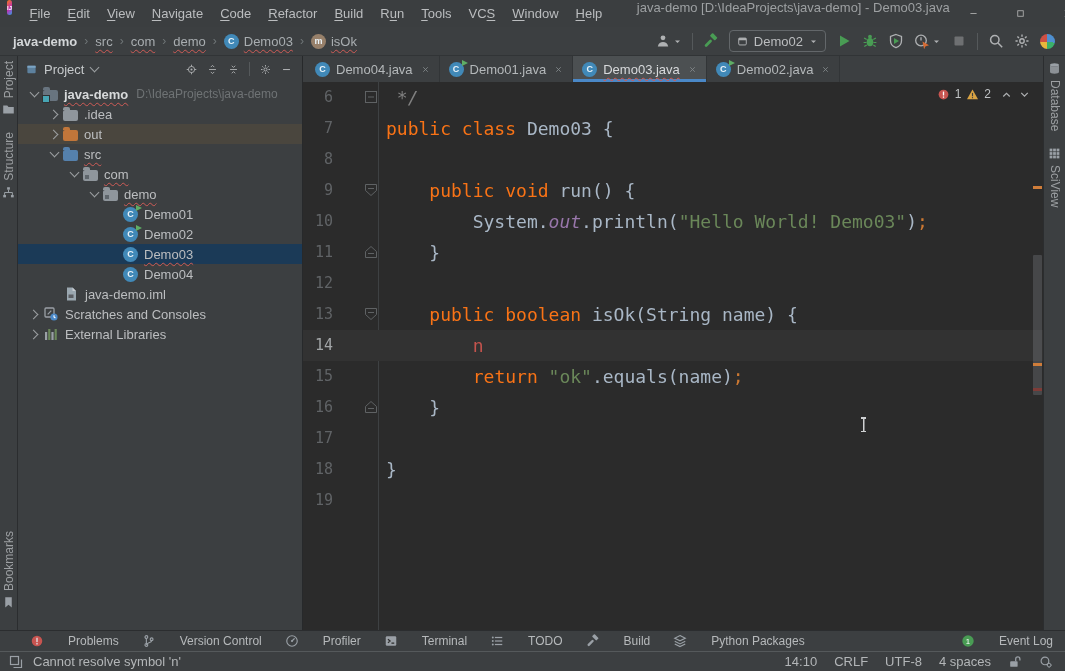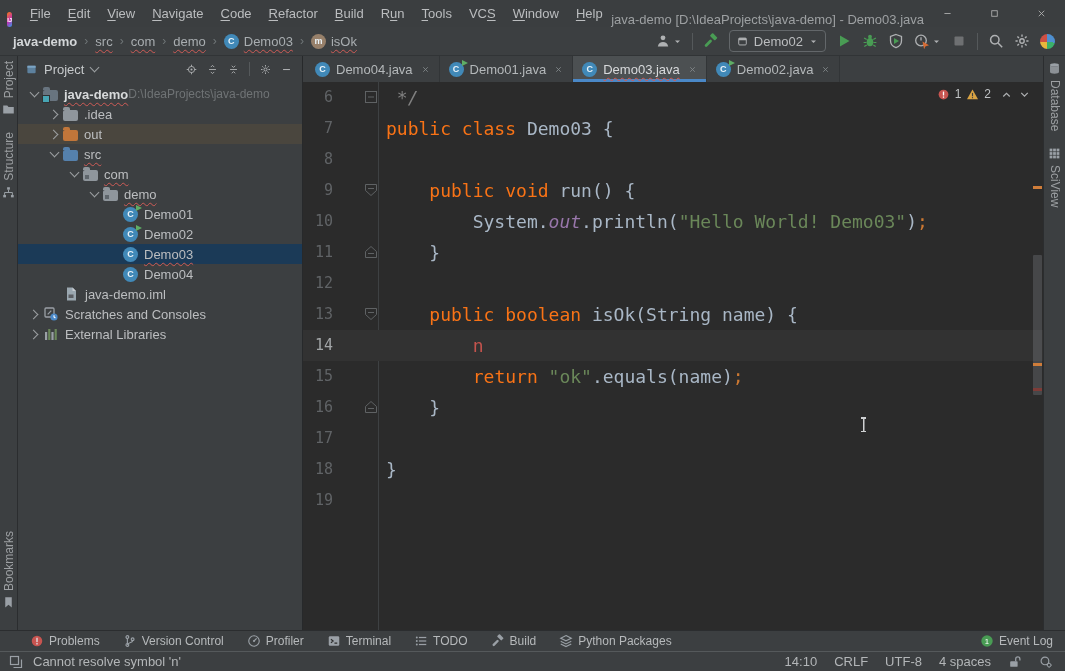--- a/index.html
+++ b/index.html
@@ -4,27 +4,27 @@
 <style>
   *{box-sizing:border-box;margin:0;padding:0}
   html,body{width:1065px;height:671px;overflow:hidden}
   body{background:#2b2b2b;font-family:"Liberation Sans",sans-serif;font-size:13px;color:#bbbdbf}
   .icon{display:inline-flex;width:16px;height:16px;flex:none;align-items:center;justify-content:center}
   .icon svg{width:100%;height:100%}
   .icon-sm{width:11px;height:11px}
   .icon-xs{width:9px;height:9px}
 
   
-  #titlebar{height:27px;background:#3b3e40;display:flex;align-items:flex-end}
+  #titlebar{height:27px;background:#3b3e40;display:flex;align-items:flex-start}
   .logo{width:15px;height:15px;margin:0 9px 0 7px;border-radius:3px;
         background:linear-gradient(135deg,#f97a12,#c22fb3 55%,#2e9fe8);
         display:flex;align-items:center;justify-content:center;font-size:6px;font-weight:bold;color:#fff}
   .menu-item{padding:0 8.5px;line-height:27px;color:#bbbdbf;cursor:default}
   .menu-item u{text-underline-offset:2px}
-  #window-title{color:#9da0a2;white-space:nowrap}
+  #window-title{color:#9da0a2;margin-left:26px;white-space:nowrap}
   #win-controls{margin-left:auto;display:flex;height:100%}
   .win-btn{width:47px;display:flex;align-items:center;justify-content:center}
 
   
   #navbar{height:29px;background:#3c3f41;display:flex;align-items:center;padding-left:13px;border-bottom:1px solid #313436}
   #breadcrumbs{display:flex;align-items:center;gap:0;white-space:nowrap}
   .bc-item{color:#a8adb0;display:flex;align-items:center;gap:5px}
   .bc-item.bold .bc-label{font-weight:bold;color:#d3d6d8}
   .bc-sep{color:#6f7577;margin:0 7px;font-size:12px}
   .squiggle{text-decoration-line:underline;text-decoration-style:wavy;text-decoration-color:#cf5b56;
@@ -55,21 +55,21 @@
   #tree{flex:1;padding-top:2px;overflow:hidden}
   .tree-row{height:20px;display:flex;align-items:center;white-space:nowrap;cursor:default}
   .tree-row.selected{background:#1b3a57}
   .tree-row.hover{background:#4a463e}
   .chev-box{width:17px;height:16px;display:flex;align-items:center;justify-content:center;flex:none}
   .chev{width:7px;height:7px;border-right:1.4px solid #9da0a3;border-bottom:1.4px solid #9da0a3}
   .chev.right{transform:rotate(-45deg);margin-left:-2px}
   .chev.down{transform:rotate(45deg);margin-top:-3px}
   .tree-row .lbl{margin-left:6px;color:#bcbec0}
   .tree-row .lbl.bold{font-weight:bold;color:#d7d9da}
-  .tree-row .extra{color:#6f7375;margin-left:0;font-size:12px}
+  .tree-row .extra{color:#6f7375;margin-left:8px;font-size:12px}
   .cicon{width:15px;height:15px;border-radius:50%;background:#4189b8;color:#eaf3f9;
          display:flex;align-items:center;justify-content:center;font-size:9px;font-weight:bold;position:relative;flex:none}
   .cicon.method{background:#97806a}
   .cicon.run::after{content:'';position:absolute;top:-2px;right:-4px;
          border-left:6px solid #5fad65;border-top:3.5px solid transparent;border-bottom:3.5px solid transparent}
   .folder{width:15px;height:11px;border-radius:2px;background:#8f969c;position:relative;margin-top:2px;flex:none}
   .folder::before{content:'';position:absolute;top:-3px;left:0;width:7px;height:3px;border-radius:2px 2px 0 0;background:inherit}
   .folder.excluded{background:#c1763a}
   .folder.source{background:#5581ad}
   .folder.project{background:#68747f}
@@ -103,21 +103,21 @@
   #scroll-thumb{position:absolute;right:1px;top:173px;width:9px;height:140px;background:rgba(170,175,180,.22);border-radius:1px}
   .smark{position:absolute;right:1px;width:9px;height:3px}
   #ibeam{position:absolute;left:556px;top:335px;width:9px;height:15px;
          background:linear-gradient(#cfd1d3,#cfd1d3) center/1.5px 100% no-repeat}
   #ibeam::before,#ibeam::after{content:'';position:absolute;left:2px;right:2px;height:1.5px;background:#cfd1d3}
   #ibeam::before{top:0}#ibeam::after{bottom:0}
 
   
   #bottom-bar{height:21px;background:#3c3f41;border-top:1px solid #2b2d2f;display:flex;align-items:center;
               gap:23px;padding:0 12px 0 30px;font-size:12px;color:#b6b9bb}
-  .bitem{display:flex;align-items:center;gap:5px}
+  .bitem{display:flex;align-items:center;gap:24px}
   .bitem .icon{width:14px;height:14px}
   #eventlog{margin-left:auto}
   #status-bar{height:20px;background:#3c3f41;border-top:1px solid #55595b;display:flex;align-items:center;
               padding:0 12px 0 8px;font-size:13px;color:#b3b6b8;gap:9px}
   #status-right{margin-left:auto;display:flex;gap:17px;align-items:center}
   #status-right .icon{width:14px;height:14px}
 </style>
 </head>
 <body>
 

